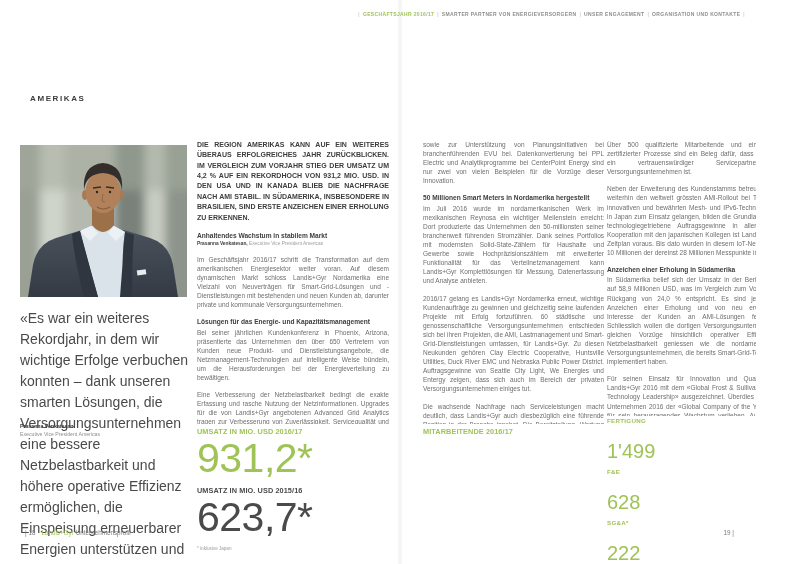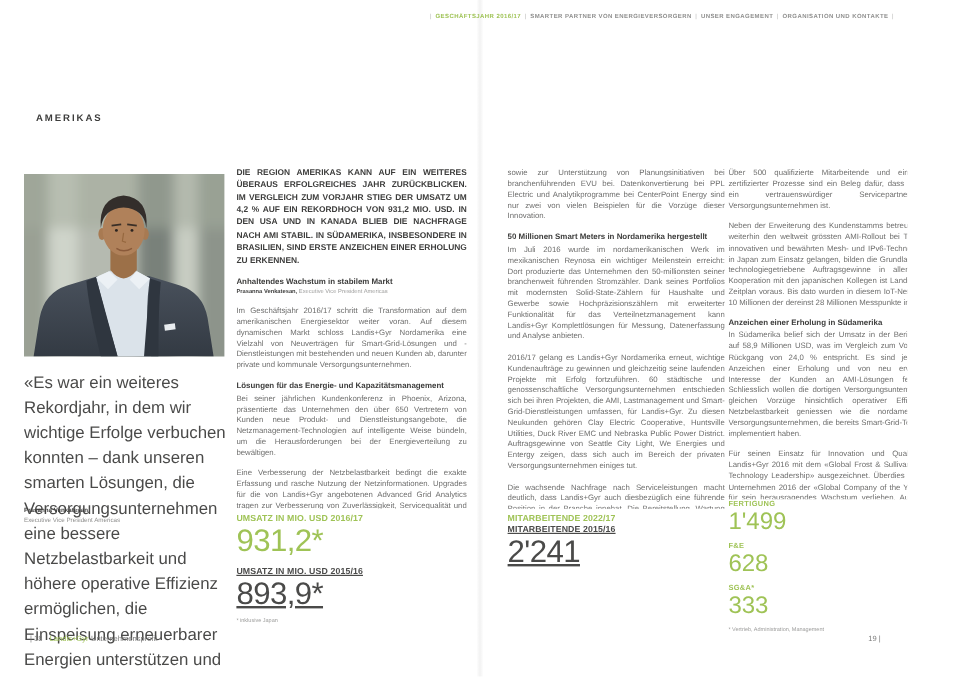--- a/index.html
+++ b/index.html
@@ -41,27 +41,27 @@
   .col h3{margin:0 0 1px;font-size:6.6px;color:var(--dark);text-align:left;}
   .col h3.spaced{margin-top:4px;}
   .intro{font-weight:bold;color:var(--dark);font-size:7px;line-height:1.48;margin:0 0 13px;}
   .byline{font-size:4.8px;color:var(--muted);margin:0 0 7px;text-align:left;}
   .byline .name{font-weight:bold;color:var(--dark);}
   
   .stats{position:absolute;}
   .stats-revenue{left:197px;top:427px;}
   .stats-employees{left:423px;top:427px;}
   .stat-label{font-size:7.3px;font-weight:bold;letter-spacing:.1px;}
-  .stat-value{font-size:26px;line-height:1.06;margin:1px 0 6px;letter-spacing:-.5px;}
+  .stat-value{font-size:41px;line-height:1.06;margin:1px 0 6px;letter-spacing:-.5px;}
   .green{color:var(--green);}
-  .darknum{color:var(--num-dark);text-decoration:underline;}
+  .darknum{color:var(--num-dark);}
   .stat-footnote{font-size:4.6px;color:var(--muted);margin-top:1px;}
   .stats-breakdown{left:607px;top:417px;}
   .bd-label{font-size:6.2px;font-weight:bold;letter-spacing:.3px;color:var(--green);}
-  .bd-value{font-size:20px;line-height:1.1;color:var(--green);margin:0 0 6px;}
+  .bd-value{font-size:20px;line-height:1.1;color:var(--green);margin:16px 0 6px;}
   
   .footer{position:absolute;top:529px;font-size:6.3px;color:#7a7a79;}
   .footer-left{left:25px;}
   .footer-left .brand{color:var(--green);margin:0 2px 0 6px;}
   .footer-right{right:22px;}
 </style>
 </head>
 <body>
 
 <div class="canvas">
@@ -149,47 +149,43 @@
     <p>Für seinen Einsatz für Innovation und Qualität wurde Landis+Gyr 2016 mit dem «Global Frost &amp; Sullivan Award for Technology Leadership» ausgezeichnet. Überdies wurde dem Unternehmen 2016 der «Global Company of the Year Award» für sein herausragendes Wachstum verliehen. Auch Gartner Inc. hat Landis+Gyr als führenden Anbieter von Produkten für das Messdatenmanagement gewürdigt.</p>
   </section>
 
   <div class="stats stats-revenue">
     <div>
       <div class="stat-label green">UMSATZ IN MIO. USD 2016/17</div>
       <div class="stat-value green">931,2*</div>
     </div>
     <div>
       <div class="stat-label darknum">UMSATZ IN MIO. USD 2015/16</div>
-      <div class="stat-value darknum">893,9*</div>
+      <div class="stat-value darknum">623,7*</div>
     </div>
     <div class="stat-footnote">* inklusive Japan</div>
   </div>
 
   <div class="stats stats-employees">
     <div>
-      <div class="stat-label green">MITARBEITENDE 2022/17</div>
-    </div>
-    <div>
-      <div class="stat-label darknum">MITARBEITENDE 2015/16</div>
-      <div class="stat-value darknum">2'241</div>
+      <div class="stat-label green">MITARBEITENDE 2016/17</div>
     </div>
   </div>
 
   <div class="stats stats-breakdown">
     <div>
       <div class="bd-label">FERTIGUNG</div>
       <div class="bd-value">1'499</div>
     </div>
     <div>
       <div class="bd-label">F&amp;E</div>
       <div class="bd-value">628</div>
     </div>
     <div>
       <div class="bd-label">SG&amp;A*</div>
-      <div class="bd-value">333</div>
+      <div class="bd-value">222</div>
     </div>
     <div class="stat-footnote">* Vertrieb, Administration, Management</div>
   </div>
 
   <div class="footer footer-left"><span>| 18</span><span class="brand">Landis+Gyr</span><span>Unternehmensprofil</span></div>
   <div class="footer footer-right"><span>19 |</span></div>
 
 </div>
 
 </body></html>

